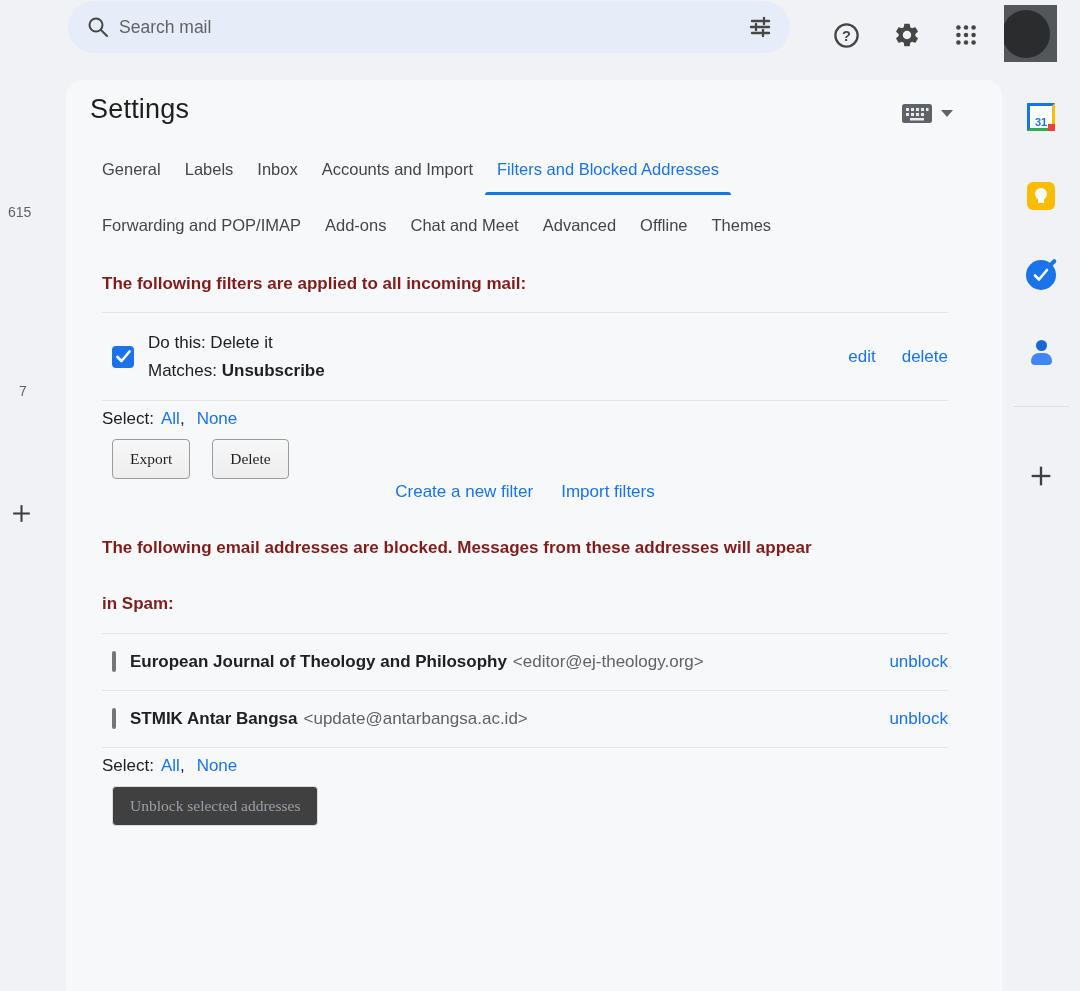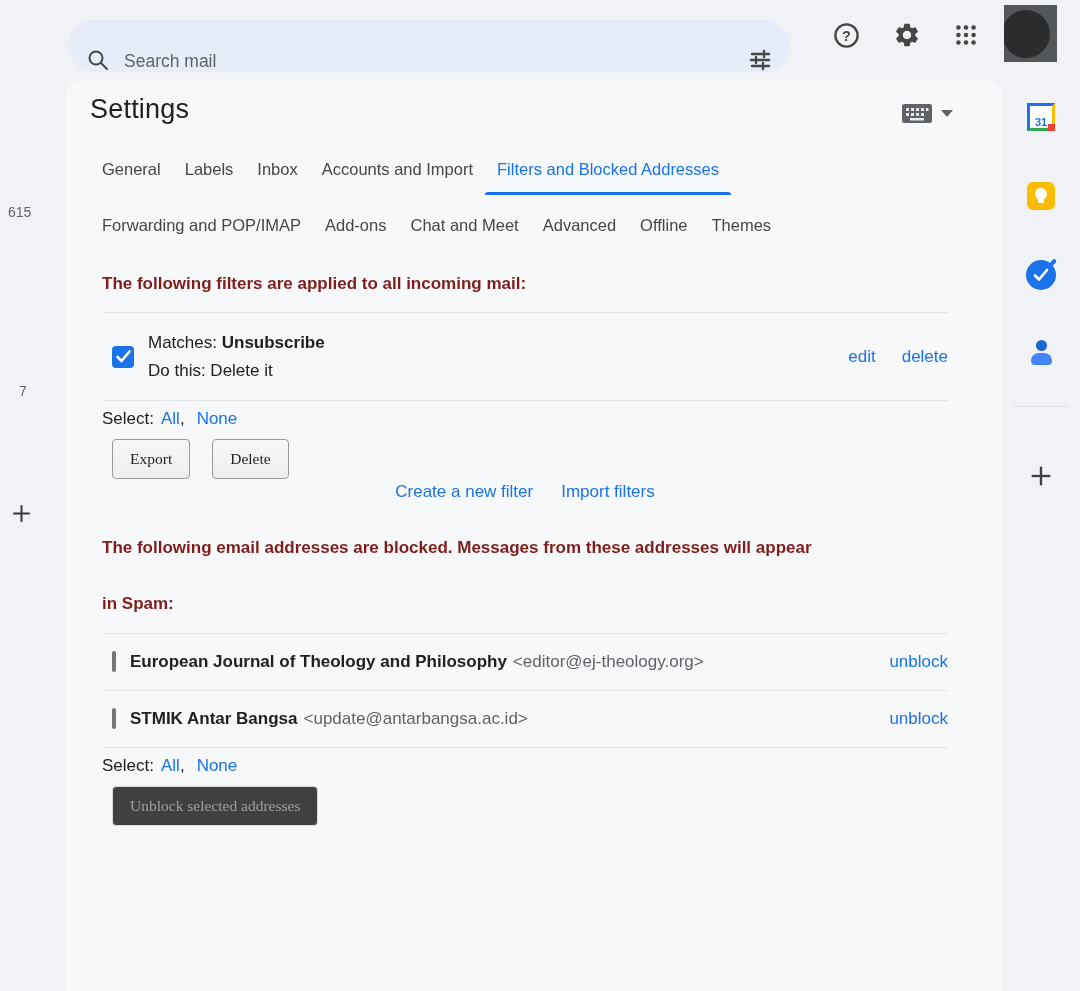--- a/index.html
+++ b/index.html
@@ -1,21 +1,21 @@
 <!DOCTYPE html>
 <html><head>
 <meta charset="utf-8">
 <style>
   * { margin:0; padding:0; box-sizing:border-box; }
   html,body { width:1080px; height:991px; }
   body { font-family:"Liberation Sans", sans-serif; background:#f0f2f5; position:relative; overflow:hidden; color:#202124; }
   .page { position:absolute; inset:0; width:1080px; height:991px; }
 
   
-  .searchbar { position:absolute; left:68px; top:20px; width:722px; height:52px; background:#e7edf8; border-radius:26px; display:flex; align-items:flex-end; padding:0 18px; gap:14px; }
+  .searchbar { position:absolute; left:68px; top:1px; width:722px; height:52px; background:#e7edf8; border-radius:26px; display:flex; align-items:center; padding:0 18px; gap:9px; }
   .searchbar input { flex:1; border:none; background:transparent; outline:none; font-family:"Liberation Sans",sans-serif; font-size:17.5px; color:#202124; }
   .searchbar input::placeholder { color:#5f6368; opacity:1; }
   .iconbtn { position:absolute; top:18px; width:34px; height:34px; display:flex; align-items:center; justify-content:center; background:none; border:none; cursor:pointer; }
   .iconbtn.help { left:829px; }
   .iconbtn.gear { left:890px; }
   .iconbtn.apps { left:949px; }
   .avatar { position:absolute; left:1004px; top:5px; width:53px; height:57px; background:#54575a; overflow:hidden; }
   .avatar::after { content:""; position:absolute; left:-2px; top:5px; width:48px; height:48px; border-radius:50%; background:#2a2c2e; }
 
   
@@ -192,22 +192,22 @@
 
     <div class="filter-row">
       <span class="cbwrap">
         <span class="cb checked">
           <svg width="15" height="13" viewBox="0 0 15 13">
               <polyline points="1.5,7 5.5,11 13.5,1.5" fill="none" stroke="#fff" stroke-width="2.6" stroke-linecap="round" stroke-linejoin="round"></polyline>
             </svg>
         </span>
       </span>
       <div class="filter-text">
+        <div>Do this: Delete it</div>
         <div><span>Matches:</span> <b>Unsubscribe</b></div>
-        <div>Do this: Delete it</div>
       </div>
       <span class="row-links">
         <a class="lnk">edit</a>
         <a class="lnk">delete</a>
       </span>
     </div>
     <div class="hr" style="top:320px;"></div>
 
     <div class="select-line" style="top:329px;">
       <span class="lbl">Select:</span>

